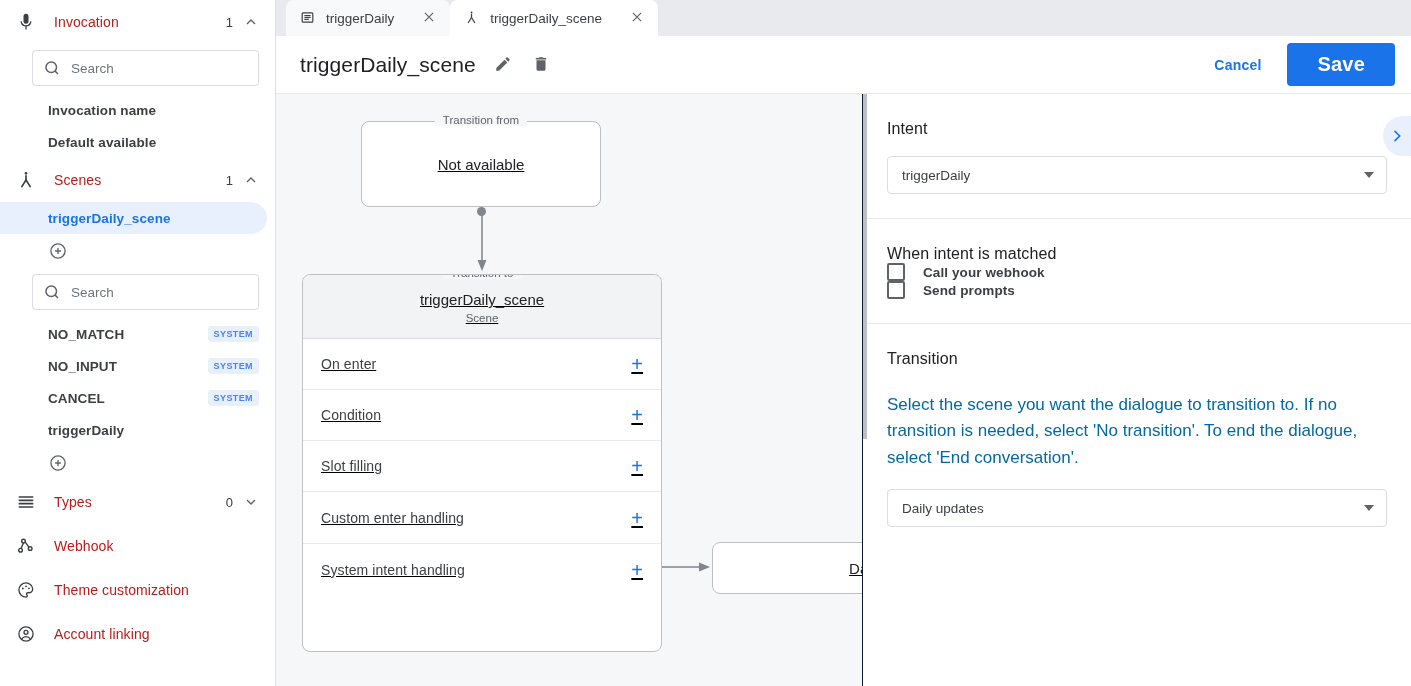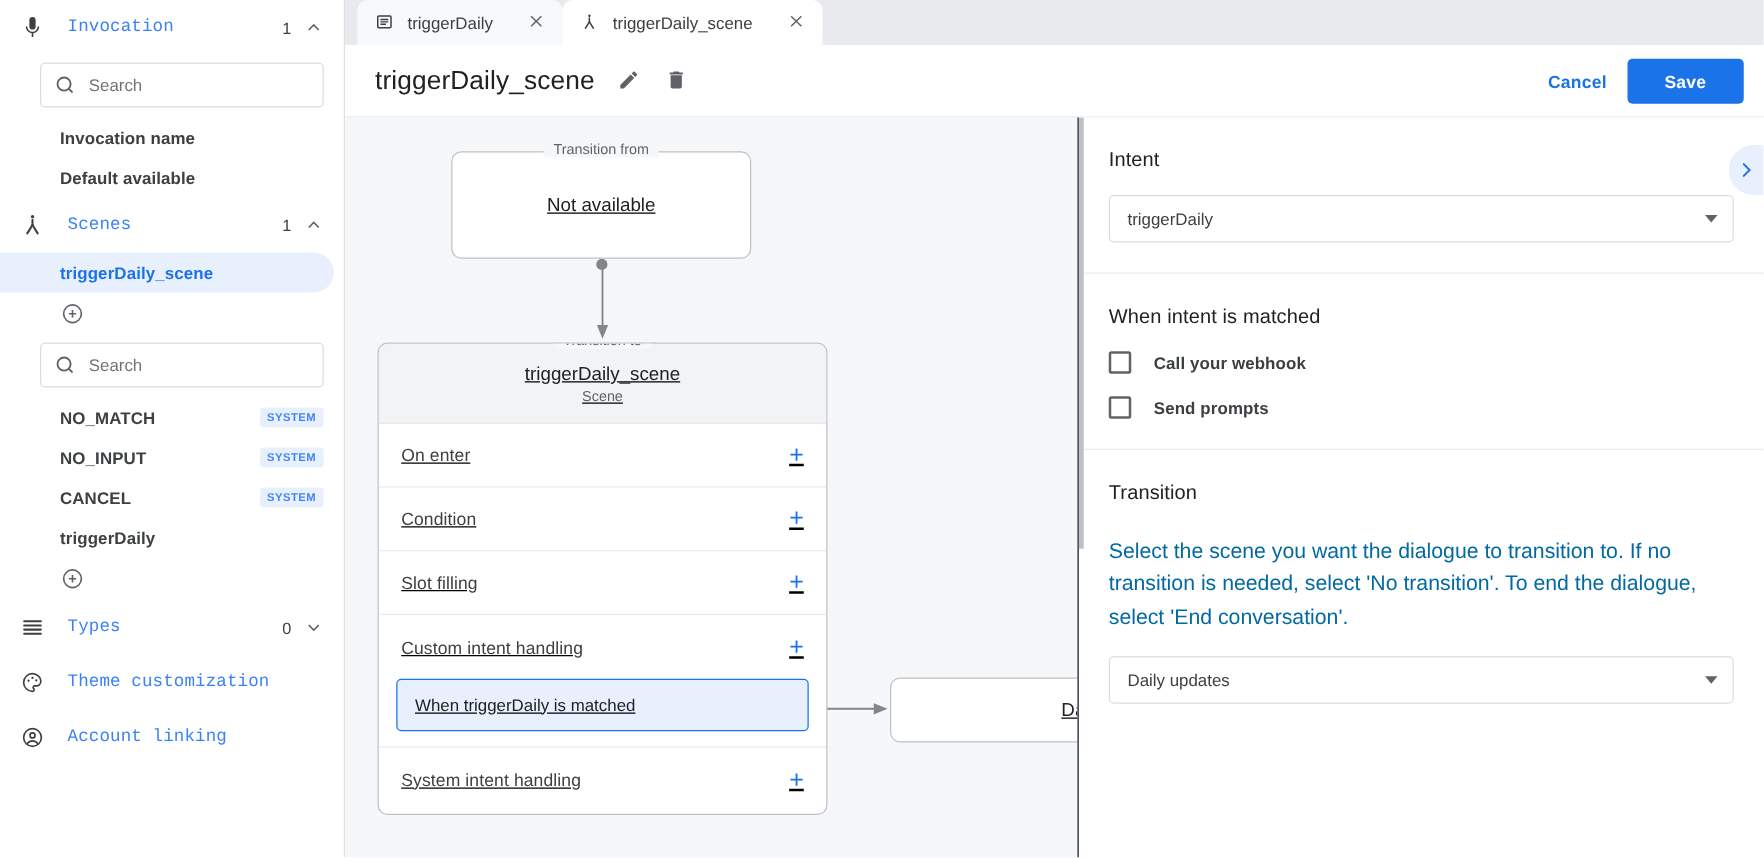--- a/index.html
+++ b/index.html
@@ -22,21 +22,21 @@
   .nav-section {
     display: flex; align-items: center;
     height: 44px; padding: 0 16px 0 14px; cursor: pointer;
   }
   .nav-icon {
     width: 24px; height: 24px; flex: 0 0 24px;
     display: flex; align-items: center; justify-content: center;
     color: #3c4043; margin-right: 16px;
   }
   .nav-icon svg { display: block; }
-  .nav-label { font-size: 14px; color: #3b82f6; flex: 1; letter-spacing: .1px; font-family: Liberation Mono, monospace; }
+  .nav-label { font-size: 14px; color: #b91c1c; flex: 1; letter-spacing: .1px; }
   .nav-count { font-size: 13px; color: #3c4043; margin-right: 10px; }
   .chev { width: 16px; height: 16px; color: #5f6368; display:flex; align-items:center; justify-content:center;}
 
   .search-wrap { padding: 6px 16px 8px 32px; }
   .search-box {
     height: 36px; border: 1px solid #dadce0; border-radius: 4px;
     display: flex; align-items: center; padding: 0 10px; background: #fff;
   }
   .search-box .si { width:18px;height:18px;color:#5f6368;margin-right:10px;flex:0 0 18px;display:flex;}
   .search-box input {
@@ -87,23 +87,23 @@
   }
   .header h1 { font-size: 21px; font-weight: normal; color: #202124; letter-spacing: .1px; }
   .hicon { width:20px;height:20px;margin-left:18px;color:#5f6368;cursor:pointer;display:flex;flex:0 0 20px;}
   .hspacer { flex: 1; }
   .btn-cancel {
     color: #1a73e8; font-size: 14px; font-weight: bold; background: none;
     border: none; padding: 9px 16px; border-radius: 4px; cursor: pointer;
     font-family: "Liberation Sans", sans-serif; letter-spacing: .2px;
   }
   .btn-save {
-    background: #1a73e8; color: #fff; font-size: 14px; font-weight: bold;
+    background: #1a73e8; color: #fff; font-size: 20px; font-weight: bold;
     border: none; padding: 10px 30px; border-radius: 4px; cursor: pointer;
-    font-family: "Liberation Sans", sans-serif; letter-spacing: .2px;
+    margin-left: 10px; font-family: "Liberation Sans", sans-serif; letter-spacing: .2px;
   }
 
   .body { flex: 1; display: flex; min-height: 0; position: relative; }
 
   
   .canvas {
     flex: 1; background: #f6f7f8; position: relative; overflow: hidden; min-width: 0;
   }
   .fieldset {
     position: absolute; border: 1px solid #bdc1c6; border-radius: 8px; background: #fff; text-decoration: underline;
@@ -163,21 +163,21 @@
   .pdesc { font-size: 17px; color: #0369a1; line-height: 1.55; margin-top: 24px; max-width: 505px; }
   .select {
     margin-top: 18px; height: 38px; border: 1px solid #dadce0; border-radius: 4px;
     display: flex; align-items: center; padding: 0 12px 0 14px; cursor: pointer; background: #fff;
   }
   .select .v { flex: 1; font-size: 13.5px; color: #3c4043; }
   .caret {
     width: 0; height: 0; border-left: 5px solid transparent; border-right: 5px solid transparent;
     border-top: 6px solid #5f6368;
   }
-  .cbrow { display: flex; align-items: center; margin-top: 18px; cursor: pointer; }
+  .cbrow { display: flex; align-items: center; margin-top: 0; cursor: pointer; }
   .cb {
     width: 18px; height: 18px; border: 2px solid #5f6368; border-radius: 2px;
     flex: 0 0 18px; margin-right: 18px;
   }
   .cblabel { font-size: 13.5px; font-weight: bold; color: #3c4043; letter-spacing: .1px; }
   .collapse-pill {
     position: absolute; right: 0; top: 22px; width: 28px; height: 40px;
     background: #e8f0fe; border-radius: 20px 0 0 20px;
     display: flex; align-items: center; justify-content: center;
     color: #1a73e8; cursor: pointer;
@@ -294,20 +294,31 @@
       </span>
       <span class="nav-label">Types</span>
       <span class="nav-count">0</span>
       <span class="chev">
         <svg width="16" height="16" viewBox="0 0 24 24" fill="none" stroke="currentColor" stroke-width="2">
             <path d="M6 9l6 6 6-6"></path>
           </svg>
       </span>
     </div>
 
+    <div class="nav-section">
+      <span class="nav-icon">
+        <svg width="20" height="20" viewBox="0 0 24 24" fill="none" stroke="currentColor" stroke-width="1.7">
+            <circle cx="9" cy="6" r="2.2"></circle>
+            <circle cx="5.5" cy="17" r="2.2"></circle>
+            <circle cx="17" cy="15" r="2.2"></circle>
+            <path d="M9 8.2L6.2 14.8M10.9 7.1l4.6 6.3"></path>
+          </svg>
+      </span>
+      <span class="nav-label">Webhook</span>
+    </div>
     <div class="nav-section">
       <span class="nav-icon">
         <svg width="20" height="20" viewBox="0 0 24 24" fill="none" stroke="currentColor" stroke-width="1.6">
             <path d="M12 3.5a8.5 8.5 0 1 0 0 17c1 0 1.6-.7 1.6-1.5 0-.5-.2-.8-.5-1.1-.3-.3-.5-.7-.5-1.1 0-.8.7-1.5 1.5-1.5h1.5a4.4 4.4 0 0 0 4.4-4.4c0-4-3.8-7.4-8-7.4z"></path>
             <circle cx="8.2" cy="10.2" r="1.1" fill="currentColor" stroke="none"></circle>
             <circle cx="12" cy="7.6" r="1.1" fill="currentColor" stroke="none"></circle>
             <circle cx="15.6" cy="10" r="1.1" fill="currentColor" stroke="none"></circle>
           </svg>
       </span>
       <span class="nav-label">Theme customization</span>
@@ -410,25 +421,22 @@
             <span class="lbl">Condition</span>
             <span class="plus">+</span>
           </div>
           <div class="srow">
             <span class="lbl">Slot filling</span>
             <span class="plus">+</span>
           </div>
 
           <div class="srow-group">
             <div class="srow">
-              <span class="lbl">Custom intent handling</span>
+              <span class="lbl">Custom enter handling</span>
               <span class="plus">+</span>
-            </div>
-            <div class="chip-wrap">
-              <div class="chip">When triggerDaily is matched</div>
             </div>
           </div>
 
           <div class="srow last">
             <span class="lbl">System intent handling</span>
             <span class="plus">+</span>
           </div>
         </div>
 
         <div class="fieldset" id="right-box">

